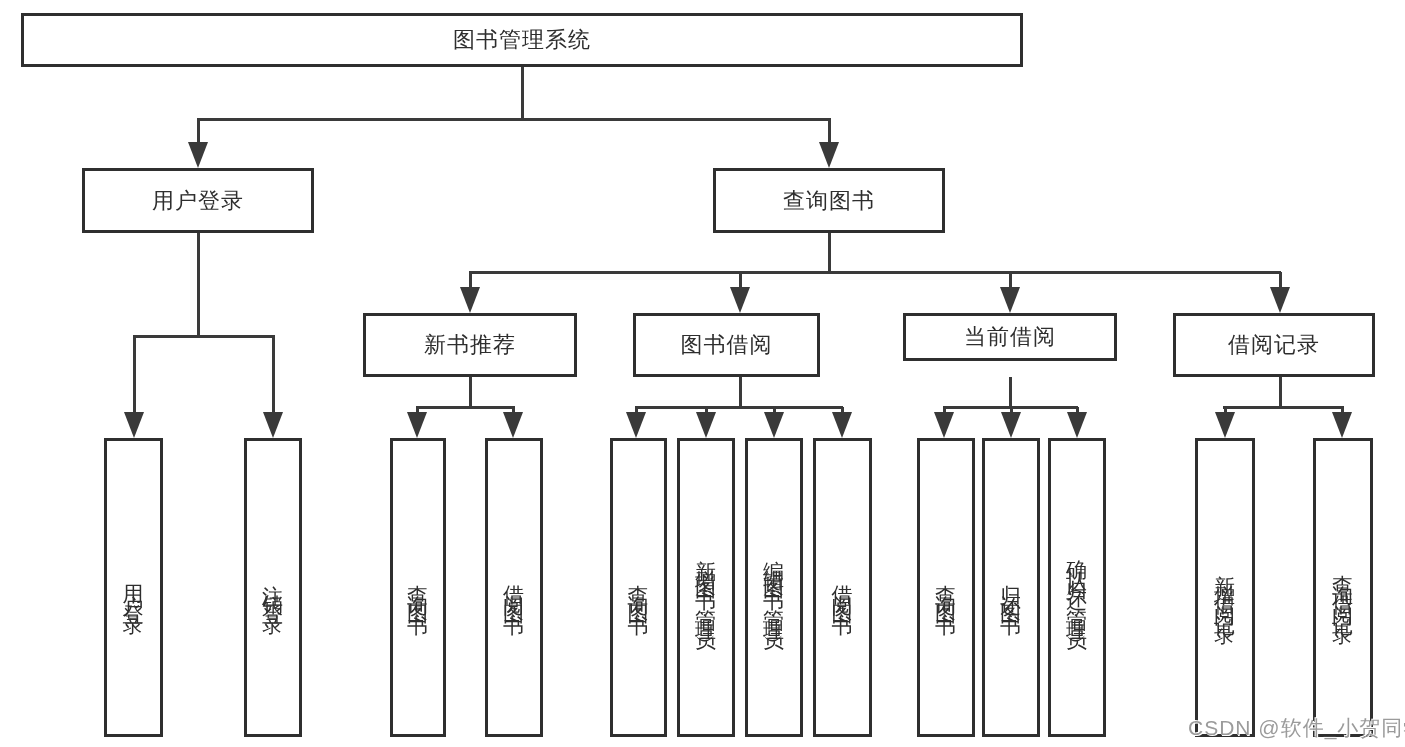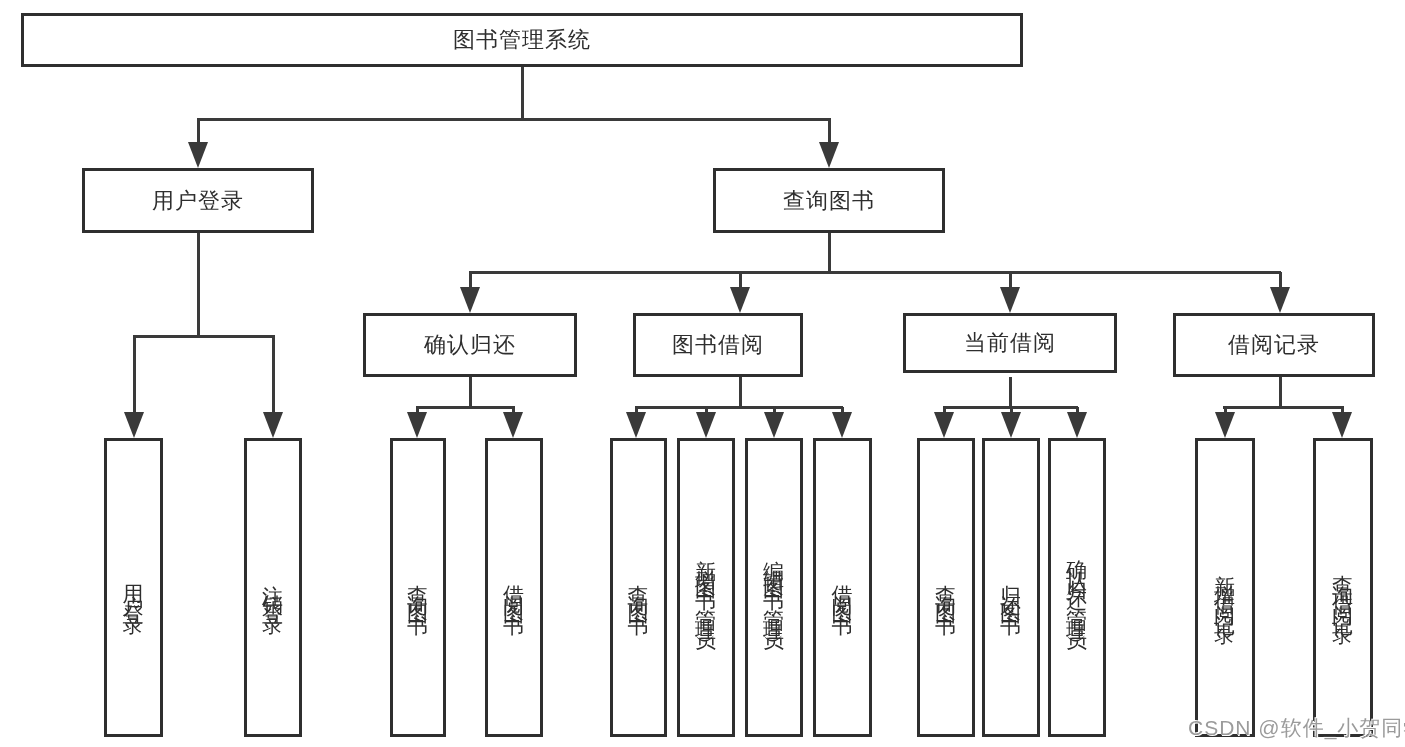--- a/index.html
+++ b/index.html
@@ -68,26 +68,26 @@
   </div>
 
   <div class="box hnode" style="left:82px;top:168px;width:232px;height:65px">
     <span>用户登录</span>
   </div>
   <div class="box hnode" style="left:713px;top:168px;width:232px;height:65px">
     <span>查询图书</span>
   </div>
 
   <div class="box hnode" style="left:363px;top:313px;width:214px;height:64px">
-    <span>确认归还</span>
+    <span>新书推荐</span>
   </div>
-  <div class="box hnode" style="left:633px;top:313px;width:170px;height:64px">
+  <div class="box hnode" style="left:633px;top:313px;width:187px;height:64px">
     <span>图书借阅</span>
   </div>
-  <div class="box hnode" style="left:903px;top:313px;width:214px;height:60px">
+  <div class="box hnode" style="left:903px;top:313px;width:214px;height:48px">
     <span>当前借阅</span>
   </div>
   <div class="box hnode" style="left:1173px;top:313px;width:202px;height:64px">
     <span>借阅记录</span>
   </div>
 
   <div class="box leaf" style="left:104px;width:59px">
     <span class="vtext">用户登录</span>
   </div>
   <div class="box leaf" style="left:244px;width:58px">

